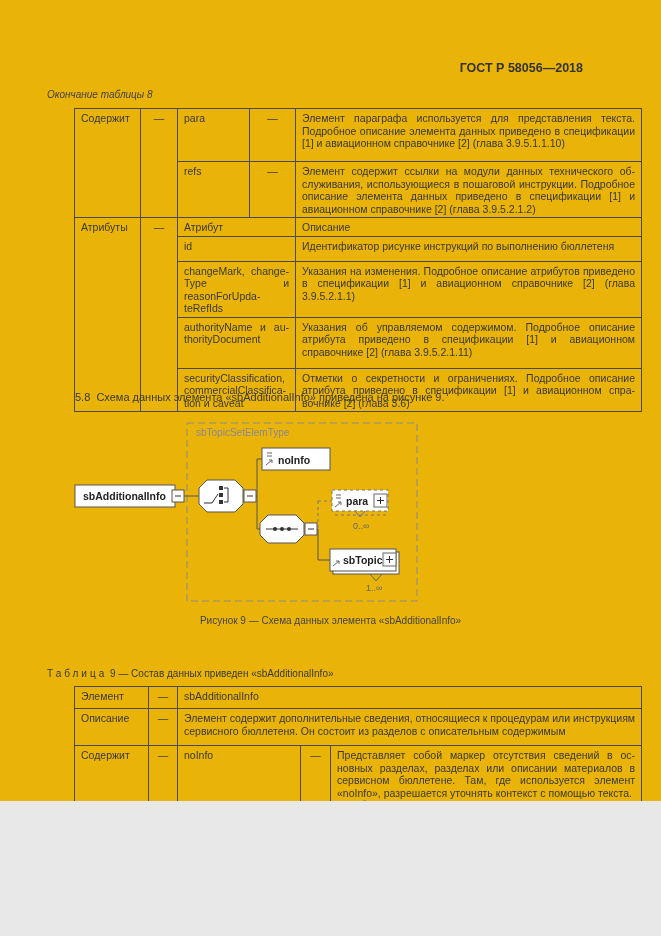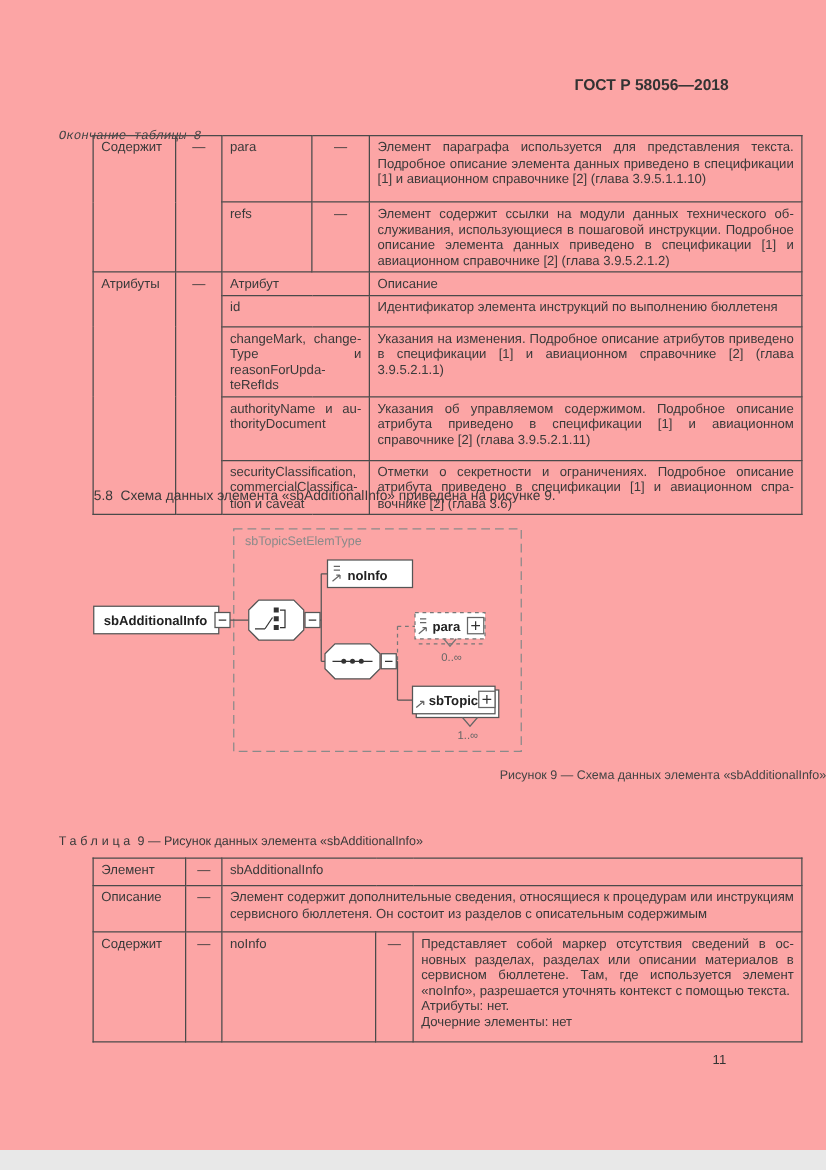--- a/index.html
+++ b/index.html
@@ -1,37 +1,37 @@
 <!DOCTYPE html>
 <html><head>
 <meta charset="utf-8">
 <style>
   html,body{margin:0;padding:0;background:#e8e8e8;}
   .page{
-    position:relative;width:661px;height:920px;background:#fca5a5;
+    position:relative;width:661px;height:801px;background:#eab308;
     font-family:"Liberation Sans", sans-serif;color:#3a3a3a;overflow:hidden;
     margin:0 auto;
   }
   .hdr{position:absolute;top:61px;left:0;right:78px;text-align:right;
        font-weight:bold;font-size:12.5px;color:#333;}
-  .note-italic{position:absolute;top:104px;left:47px;font-style:italic;font-size:10px;color:#444;font-family:Liberation Mono, monospace;}
+  .note-italic{position:absolute;top:89px;left:47px;font-style:italic;font-size:10px;color:#444;}
   table.doc{border-collapse:collapse;table-layout:fixed;position:absolute;left:47px;width:567px;margin-left:27px;}
   table.doc td{border:1px solid #4a4a4a;vertical-align:top;padding:3px 6px 2px 6px;
                font-size:10.5px;line-height:12.5px;overflow:hidden;}
   td.cdash{text-align:center;padding-left:2px;padding-right:2px;}
   td.cdesc{text-align:justify;}
   td.cjust{text-align:justify;}
   .mono-name{overflow-wrap:break-word;hyphens:manual;}
   #t8{top:108px;}
   #t9{top:686px;}
   .pwrap{white-space:pre-wrap;}
   .para{position:absolute;left:75px;font-size:11px;color:#3a3a3a;}
   #p58{top:391px;}
   #psostav{top:641px;}
-  .figcap{position:absolute;top:615px;left:0;width:661px;text-align:right;font-size:10px;color:#444;}
+  .figcap{position:absolute;top:615px;left:0;width:661px;text-align:center;font-size:10px;color:#444;}
   .tabcap{position:absolute;top:668px;left:47px;font-size:10px;color:#3a3a3a;}
   .tabcap .sp{letter-spacing:3px;}
   .pageno{position:absolute;top:842px;left:0;right:80px;text-align:right;font-size:10.5px;color:#333;}
   svg text{font-family:"Liberation Sans",sans-serif;}
   .diag{position:absolute;left:60px;top:418px;}
 </style>
 </head>
 <body>
 
 <div class="page">
@@ -61,21 +61,21 @@
       <td class="cdesc">Элемент содержит ссылки на модули данных технического об­служивания, использующиеся в пошаговой инструкции. Подроб­ное описание элемента данных приведено в спецификации [1] и авиационном справочнике [2] (глава 3.9.5.2.1.2)</td>
     </tr>
     <tr style="height:17px">
       <td rowspan="5">Атрибуты</td>
       <td rowspan="5" class="cdash">—</td>
       <td colspan="2">Атрибут</td>
       <td>Описание</td>
     </tr>
     <tr style="height:25px">
       <td colspan="2" class="mono-name">id</td>
-      <td class="cdesc">Идентификатор элемента инструкций по выполнению бюллете­ня</td>
+      <td class="cdesc">Идентификатор рисунке инструкций по выполнению бюллете­ня</td>
     </tr>
     <tr style="height:36px">
       <td colspan="2" class="mono-name cjust">changeMark, change­Type и reasonForUpda­teRefIds</td>
       <td class="cdesc">Указания на изменения. Подробное описание атрибутов приве­дено в спецификации [1] и авиационном справочнике [2] (гла­ва 3.9.5.2.1.1)</td>
     </tr>
     <tr style="height:51px">
       <td colspan="2" class="mono-name cjust">authorityName и au­thorityDocument</td>
       <td class="cdesc">Указания об управляемом содержимом. Под­робное описание атрибута приведено в специ­фикации [1] и авиационном справочнике [2] (глава 3.9.5.2.1.11)</td>
     </tr>
     <tr style="height:36px">
@@ -175,21 +175,21 @@
       <text x="306" y="173" font-size="9" fill="#666">1..∞</text>
     </g>
   </svg>
 
   <div class="figcap">Рисунок 9 — Схема данных элемента «sbAdditionalInfo»</div>
 
 
   <div class="tabcap">
     <span class="sp">Таблица</span>
     <span>9</span>
-    <span>— Рисунок данных элемента «sbAdditionalInfo»</span>
+    <span>— Состав данных приведен «sbAdditionalInfo»</span>
   </div>
 
   <table class="doc" id="t9">
     <colgroup>
         <col style="width:74px">
         <col style="width:29px">
         <col style="width:123px">
         <col style="width:30px">
         <col style="width:311px">
       </colgroup>

